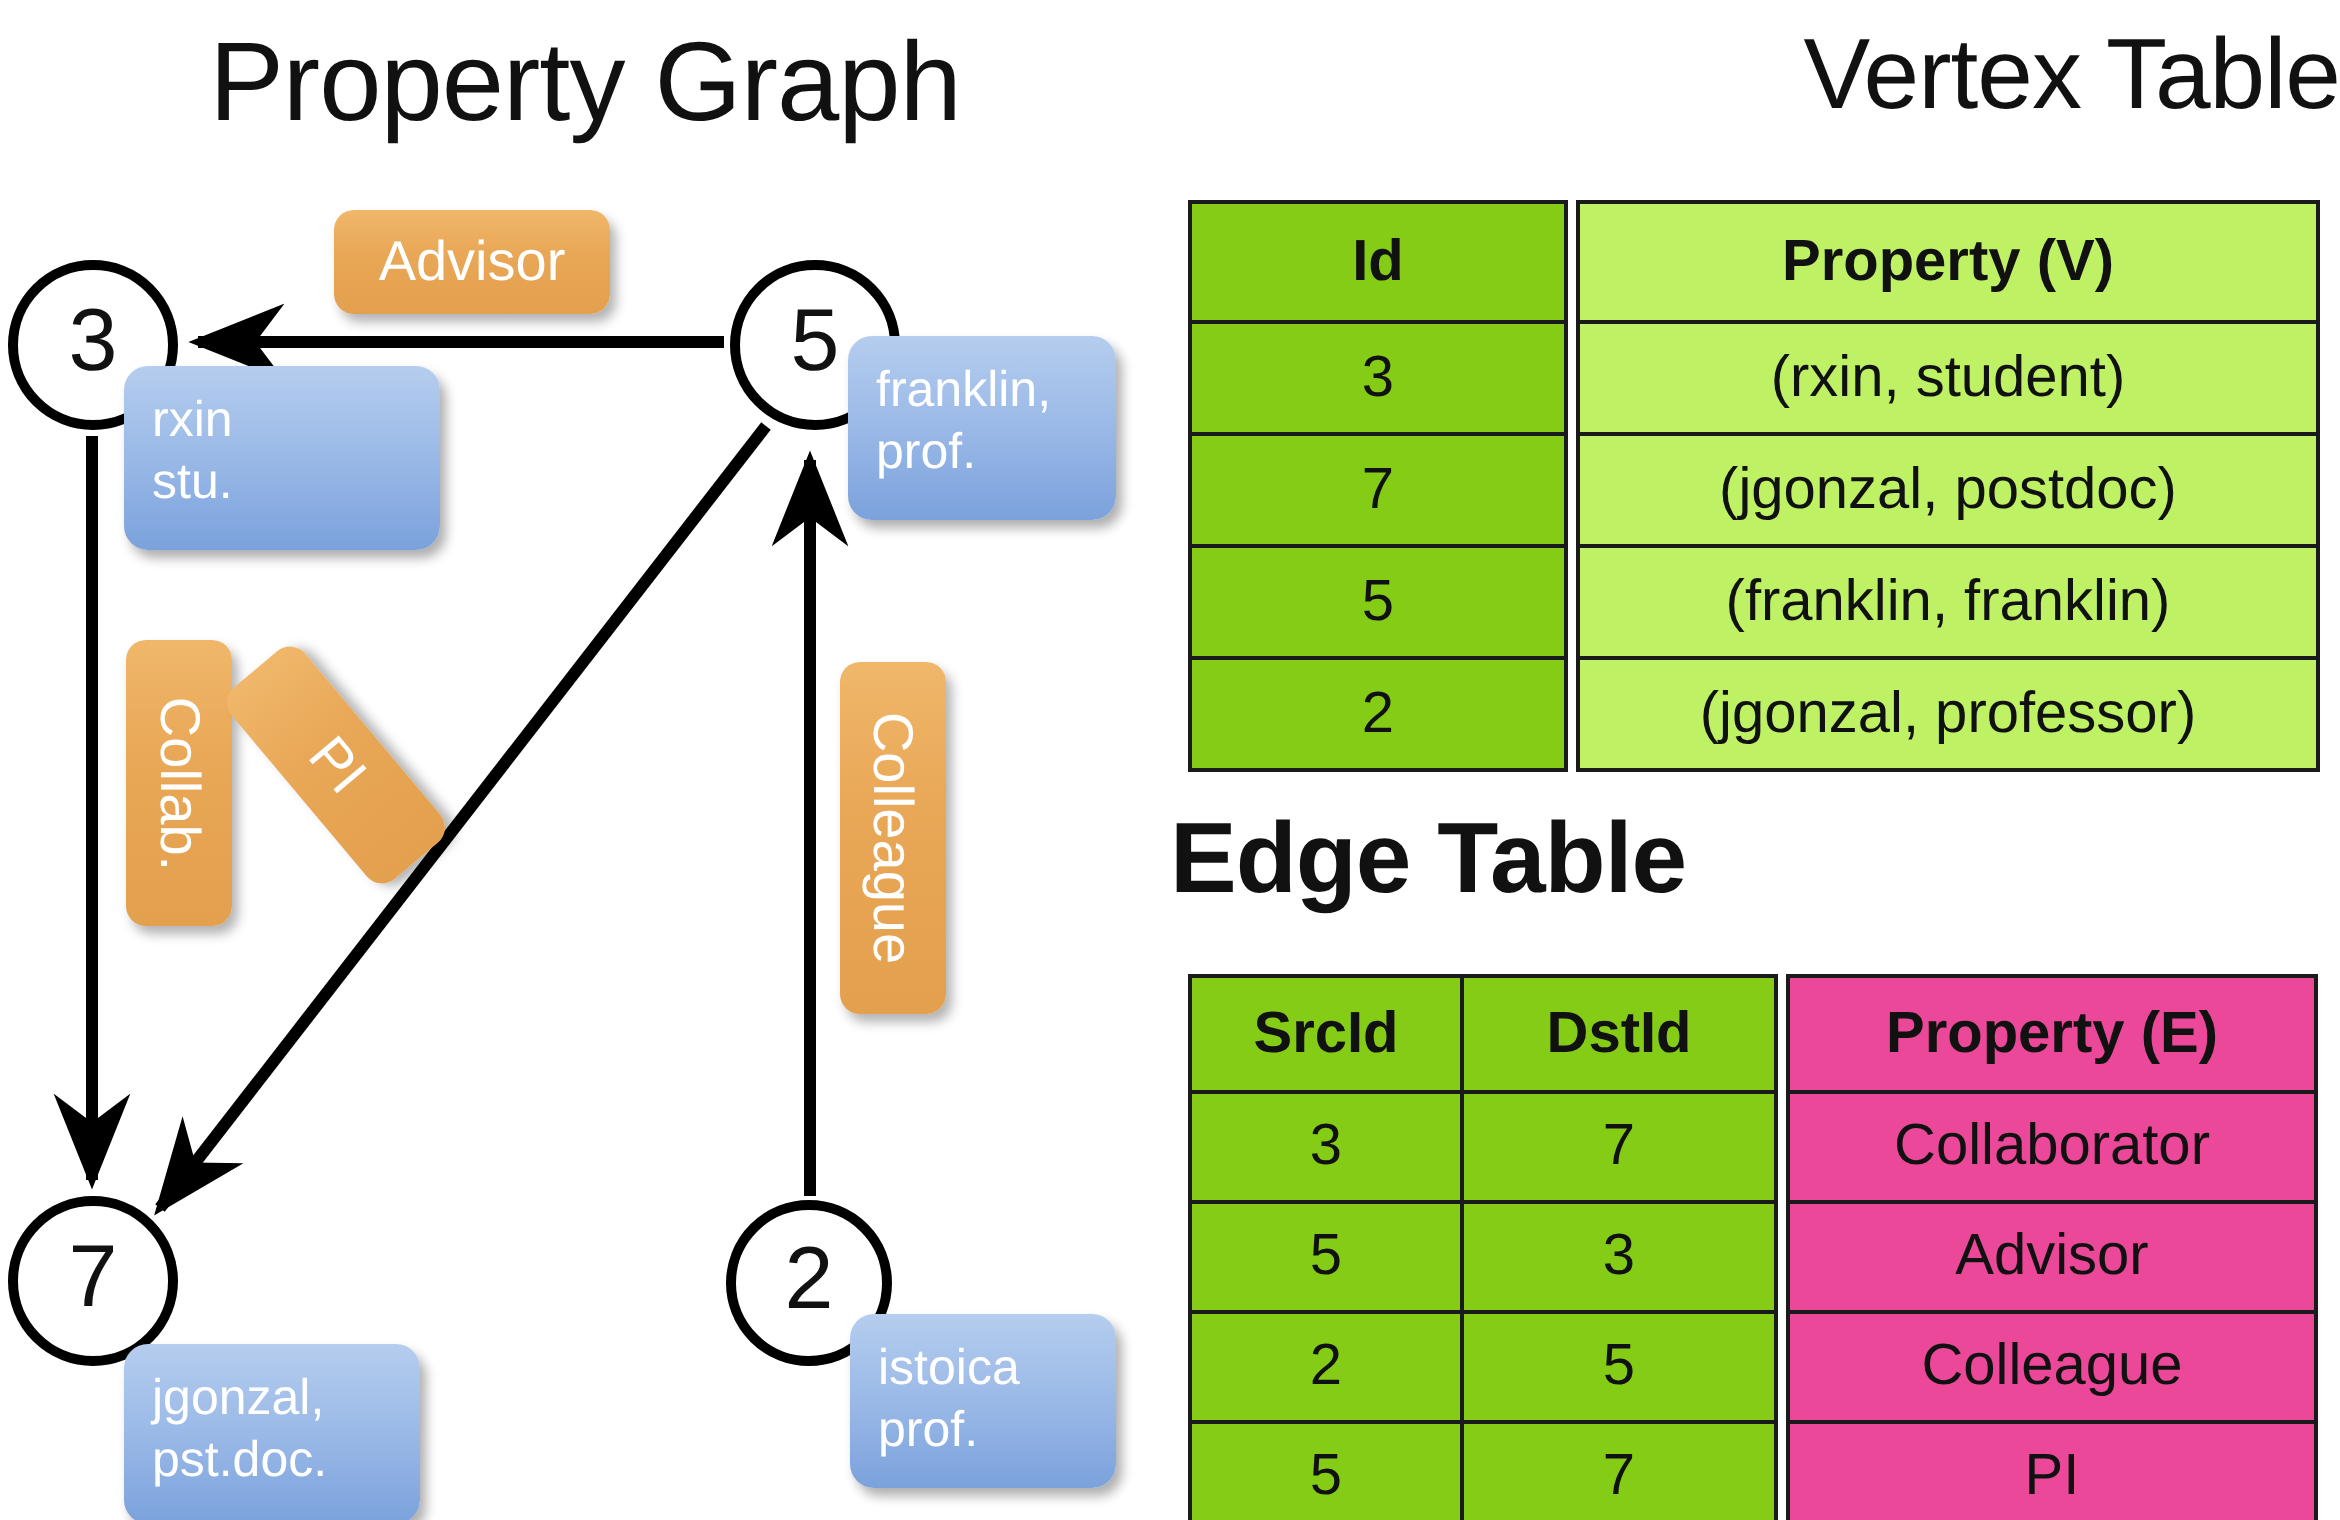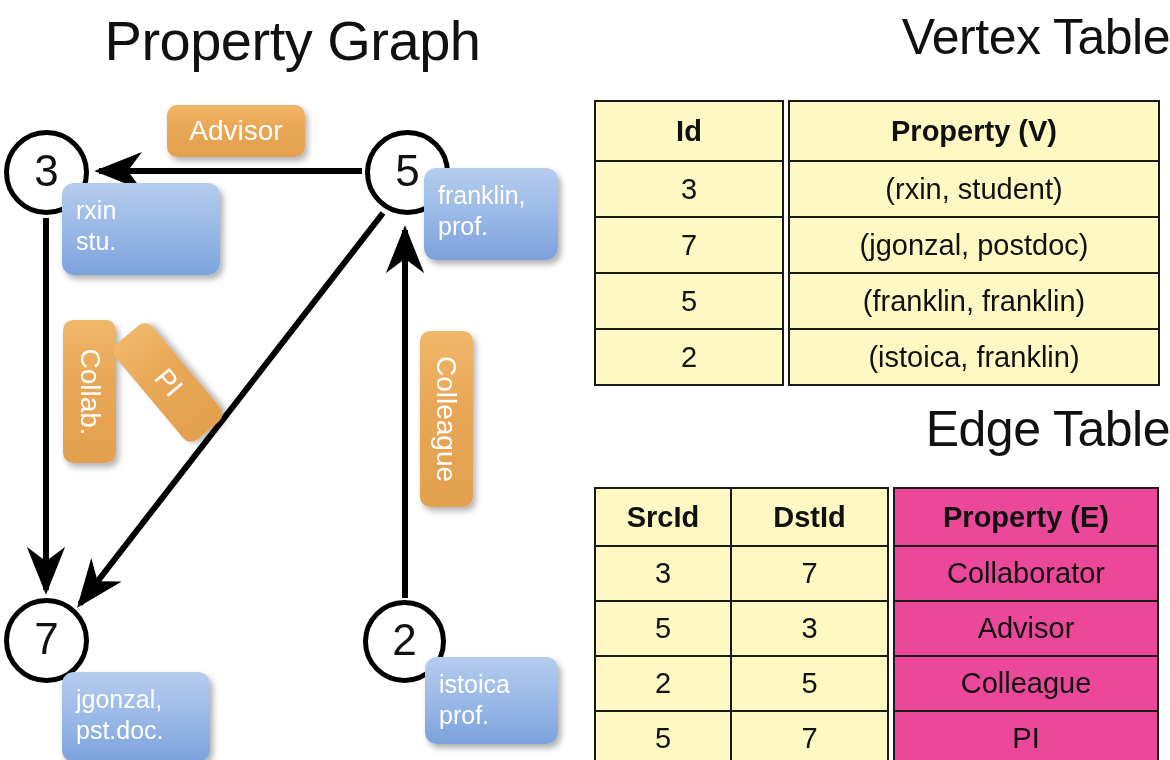--- a/index.html
+++ b/index.html
@@ -42,23 +42,24 @@
   #title-vertex-table {
     left: 585px; top: 6px;
     width: 585px;
     text-align: right;
     font-size: 50px;
     line-height: 62px;
   }
   #title-edge-table {
     left: 585px; top: 398px;
     width: 585px;
-    text-align: right;
+    text-align: left;
     font-size: 50px;
     line-height: 62px;
+    font-weight: bold;
   }
 
   
   #graph-panel {
     position: absolute;
     left: 0; top: 0;
     width: 585px;
     height: 760px;
   }
   #graph-edges {
@@ -160,33 +161,33 @@
     font-weight: 300;
     color: #111111;
   }
   .tbl td, .tbl th {
     border: 2px solid #1a1a1a;
     text-align: center;
     font-weight: 300;
     font-size: 29px;
     padding: 0;
     line-height: 1;
-    background: #fef9c3;
+    background: #84cc16;
   }
   .tbl th { font-weight: 700; font-size: 29px; }
   .spacer-col, .spacer-col-h {
     border: none !important;
     background: transparent !important;
     width: 4px;
     padding: 0;
   }
 
   #vertex-table { left: 594px; top: 100px; }
   #vertex-table .c-id { width: 186px; height: 54px; }
-  #vertex-table .c-prop { width: 368px; height: 54px; background: #fef9c3; }
+  #vertex-table .c-prop { width: 368px; height: 54px; background: #bef264; }
   #vertex-table tr.head .c-id { height: 58px; }
   #vertex-table tr.head .c-prop { height: 58px; }
 
   #edge-table { left: 594px; top: 487px; }
   #edge-table .c-src  { width: 134px; height: 53px; }
   #edge-table .c-dst  { width: 155px; height: 53px; }
   #edge-table .c-prop { width: 262px; height: 53px; background: #ec4899; }
   #edge-table tr.head .c-src,
   #edge-table tr.head .c-dst,
   #edge-table tr.head .c-prop { height: 56px; }
@@ -272,21 +273,21 @@
         <td class="c-prop">(jgonzal, postdoc)</td>
       </tr>
       <tr>
         <td class="c-id">5</td>
         <td class="spacer-col"></td>
         <td class="c-prop">(franklin, franklin)</td>
       </tr>
       <tr>
         <td class="c-id">2</td>
         <td class="spacer-col"></td>
-        <td class="c-prop">(istoica, franklin)</td>
+        <td class="c-prop">(jgonzal, professor)</td>
       </tr>
     </tbody>
   </table>
 
   <table class="tbl" id="edge-table">
     <tbody>
       <tr class="head">
         <th class="c-src">SrcId</th>
         <th class="c-dst">DstId</th>
         <td class="spacer-col-h"></td>

